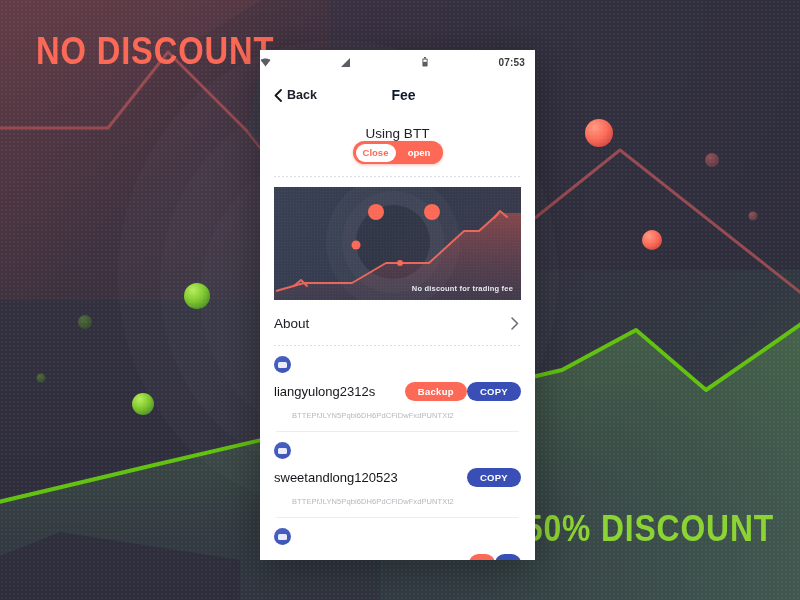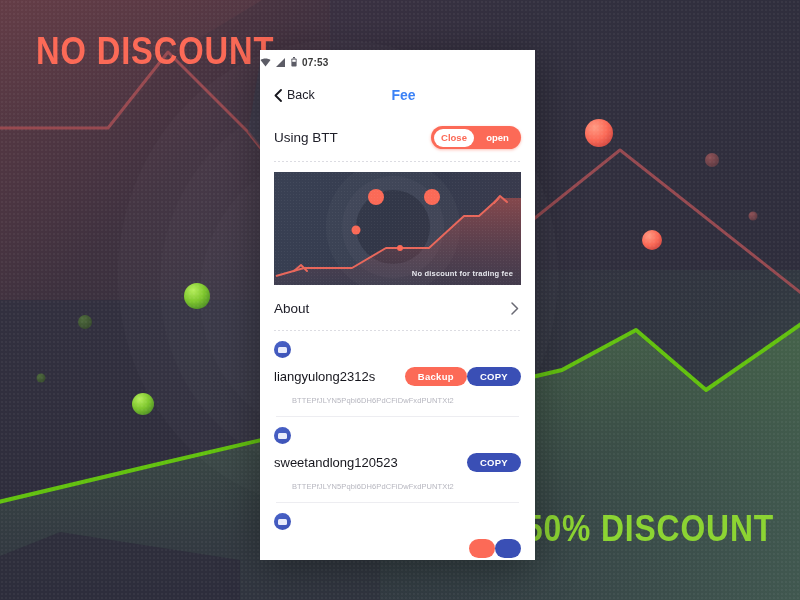--- a/index.html
+++ b/index.html
@@ -31,33 +31,33 @@
   
   .side-label{position:absolute;font-weight:bold;letter-spacing:1px;
     transform:scaleX(0.86);transform-origin:left center;white-space:nowrap;}
   #no-discount-label{left:36px;top:30px;font-size:38px;color:#fc6a57;}
   #fifty-label{left:525px;top:508px;font-size:37px;color:#8cd433;}
 
   
   .phone{position:absolute;left:260px;top:50px;width:275px;height:510px;
     background:#ffffff;overflow:hidden;box-shadow:0 8px 40px rgba(0,0,0,0.35);}
 
-  .statusbar{height:24px;display:flex;align-items:center;justify-content:flex-start;
+  .statusbar{height:24px;display:flex;align-items:center;justify-content:space-between;
     padding:0 10px 0 0;gap:5px;}
   .sb-icon{display:block;}
   .sb-time{font-size:10px;color:#3a3a3a;font-weight:bold;letter-spacing:0.2px;}
 
   .navbar{height:42px;display:flex;align-items:center;position:relative;padding:0 14px;}
   .back{display:flex;align-items:center;gap:5px;cursor:pointer;}
-  .back-label{font-size:12.5px;font-weight:normal;color:#20202a;}
+  .back-label{font-size:12.5px;font-weight:bold;color:#20202a;}
   .nav-title{position:absolute;left:12px;right:0;text-align:center;font-size:14px;
-    font-weight:bold;color:#3b82f6;pointer-events:none;}
-
-  .row-using{display:flex;align-items:center;justify-content:space-between;
-    padding:10px 14px 12px 14px;}
+    font-weight:bold;color:#0f172a;pointer-events:none;}
+
+  .row-using{display:flex;align-items:center;justify-content:center;
+    padding:10px 14px 12px 14px;flex-direction:column;}
   .row-using-label{font-size:13.5px;color:#20202a;}
 
   .toggle{width:90px;height:23px;border-radius:12px;background:#fc6a57;
     display:flex;align-items:center;position:relative;cursor:pointer;
     box-shadow:0 1px 3px rgba(252,106,87,0.45);}
   .toggle-knob{width:40px;height:18px;margin-left:3px;border-radius:10px;background:#fff;
     display:flex;align-items:center;justify-content:center;}
   .toggle-knob span{font-size:9.5px;color:#fc6a57;font-weight:bold;}
   .toggle-off{flex:1;text-align:center;font-size:9.5px;color:#fff;font-weight:bold;}
 

